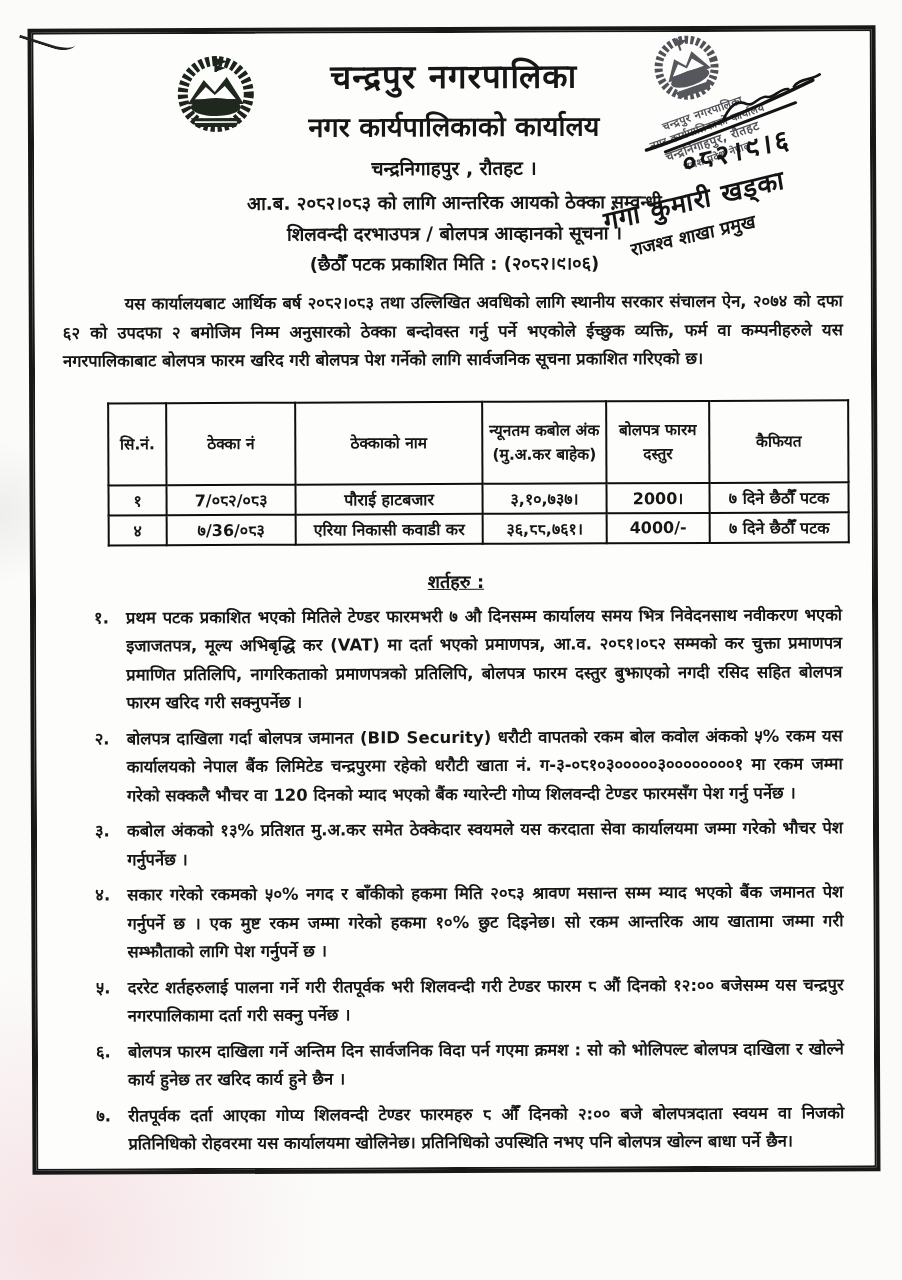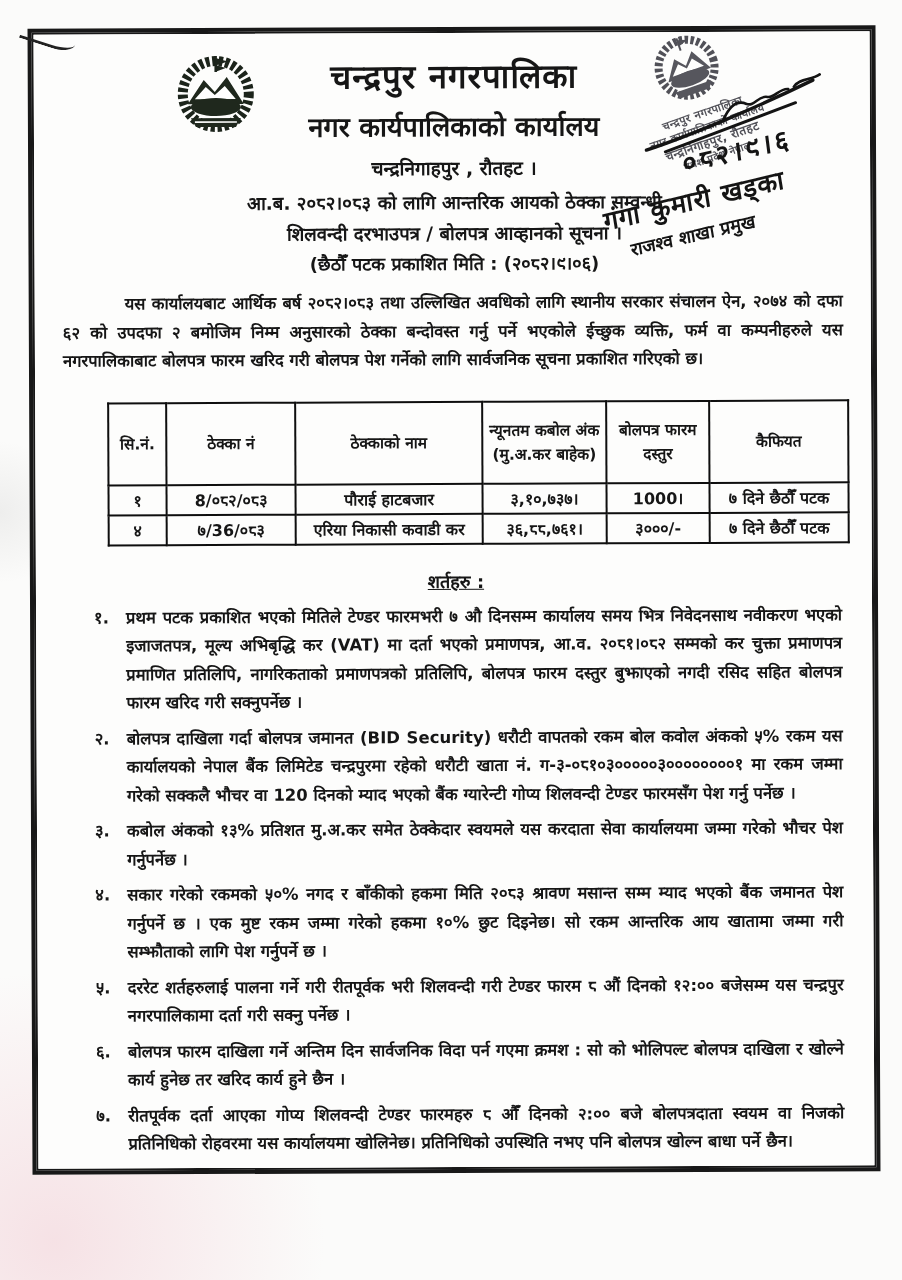--- a/index.html
+++ b/index.html
@@ -180,32 +180,32 @@
           <th>ठेक्का नं</th>
           <th>ठेक्काको नाम</th>
           <th>न्यूनतम कबोल अंक (मु.अ.कर बाहेक)</th>
           <th>बोलपत्र फारम दस्तुर</th>
           <th>कैफियत</th>
         </tr>
       </thead>
       <tbody>
         <tr>
           <td>१</td>
-          <td>8/०८२/०८३</td>
+          <td>7/०८२/०८३</td>
           <td class="cell-name">पौराई हाटबजार</td>
           <td>३,१०,७३७।</td>
-          <td>1000।</td>
+          <td>2000।</td>
           <td>७ दिने छैठौँ पटक</td>
         </tr>
         <tr>
           <td>४</td>
           <td>७/36/०८३</td>
           <td class="cell-name">एरिया निकासी कवाडी कर</td>
           <td>३६,८८,७६१।</td>
-          <td>३०००/-</td>
+          <td>4000/-</td>
           <td>७ दिने छैठौँ पटक</td>
         </tr>
       </tbody>
     </table>
 
     <div class="terms-heading">शर्तहरु :</div>
 
     <div class="terms">
       <div class="term">
         <span class="num">१.</span>

